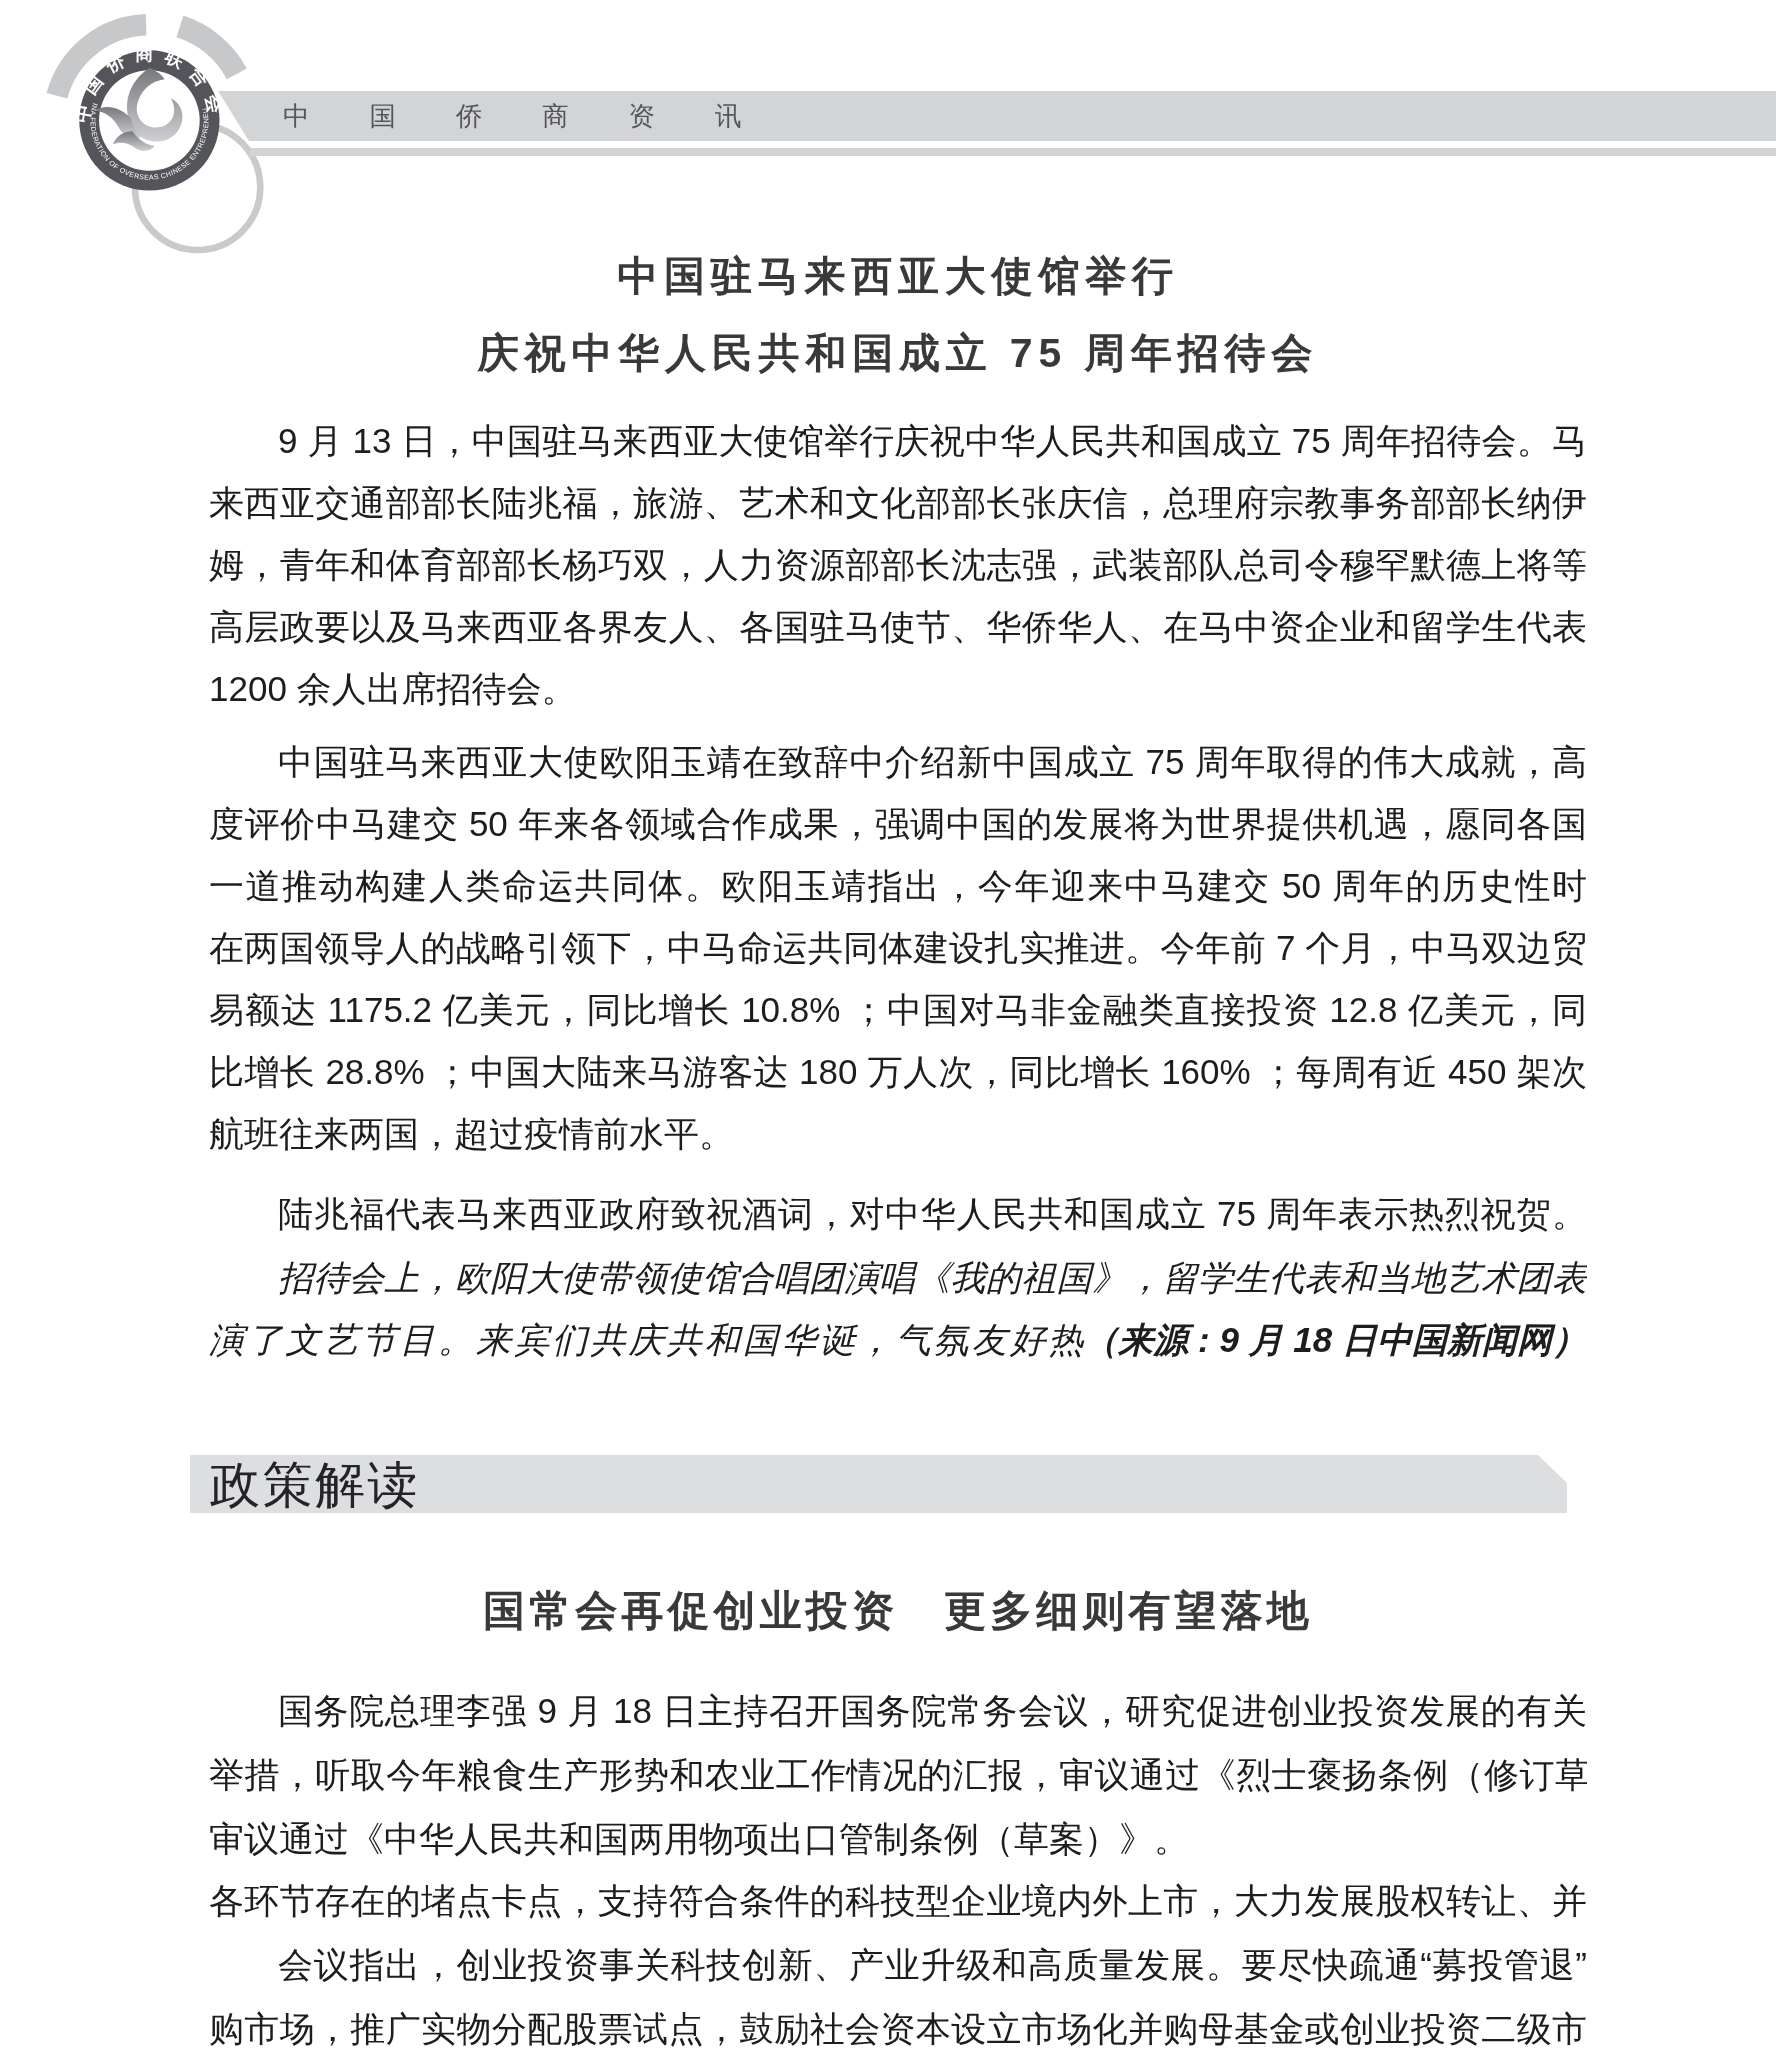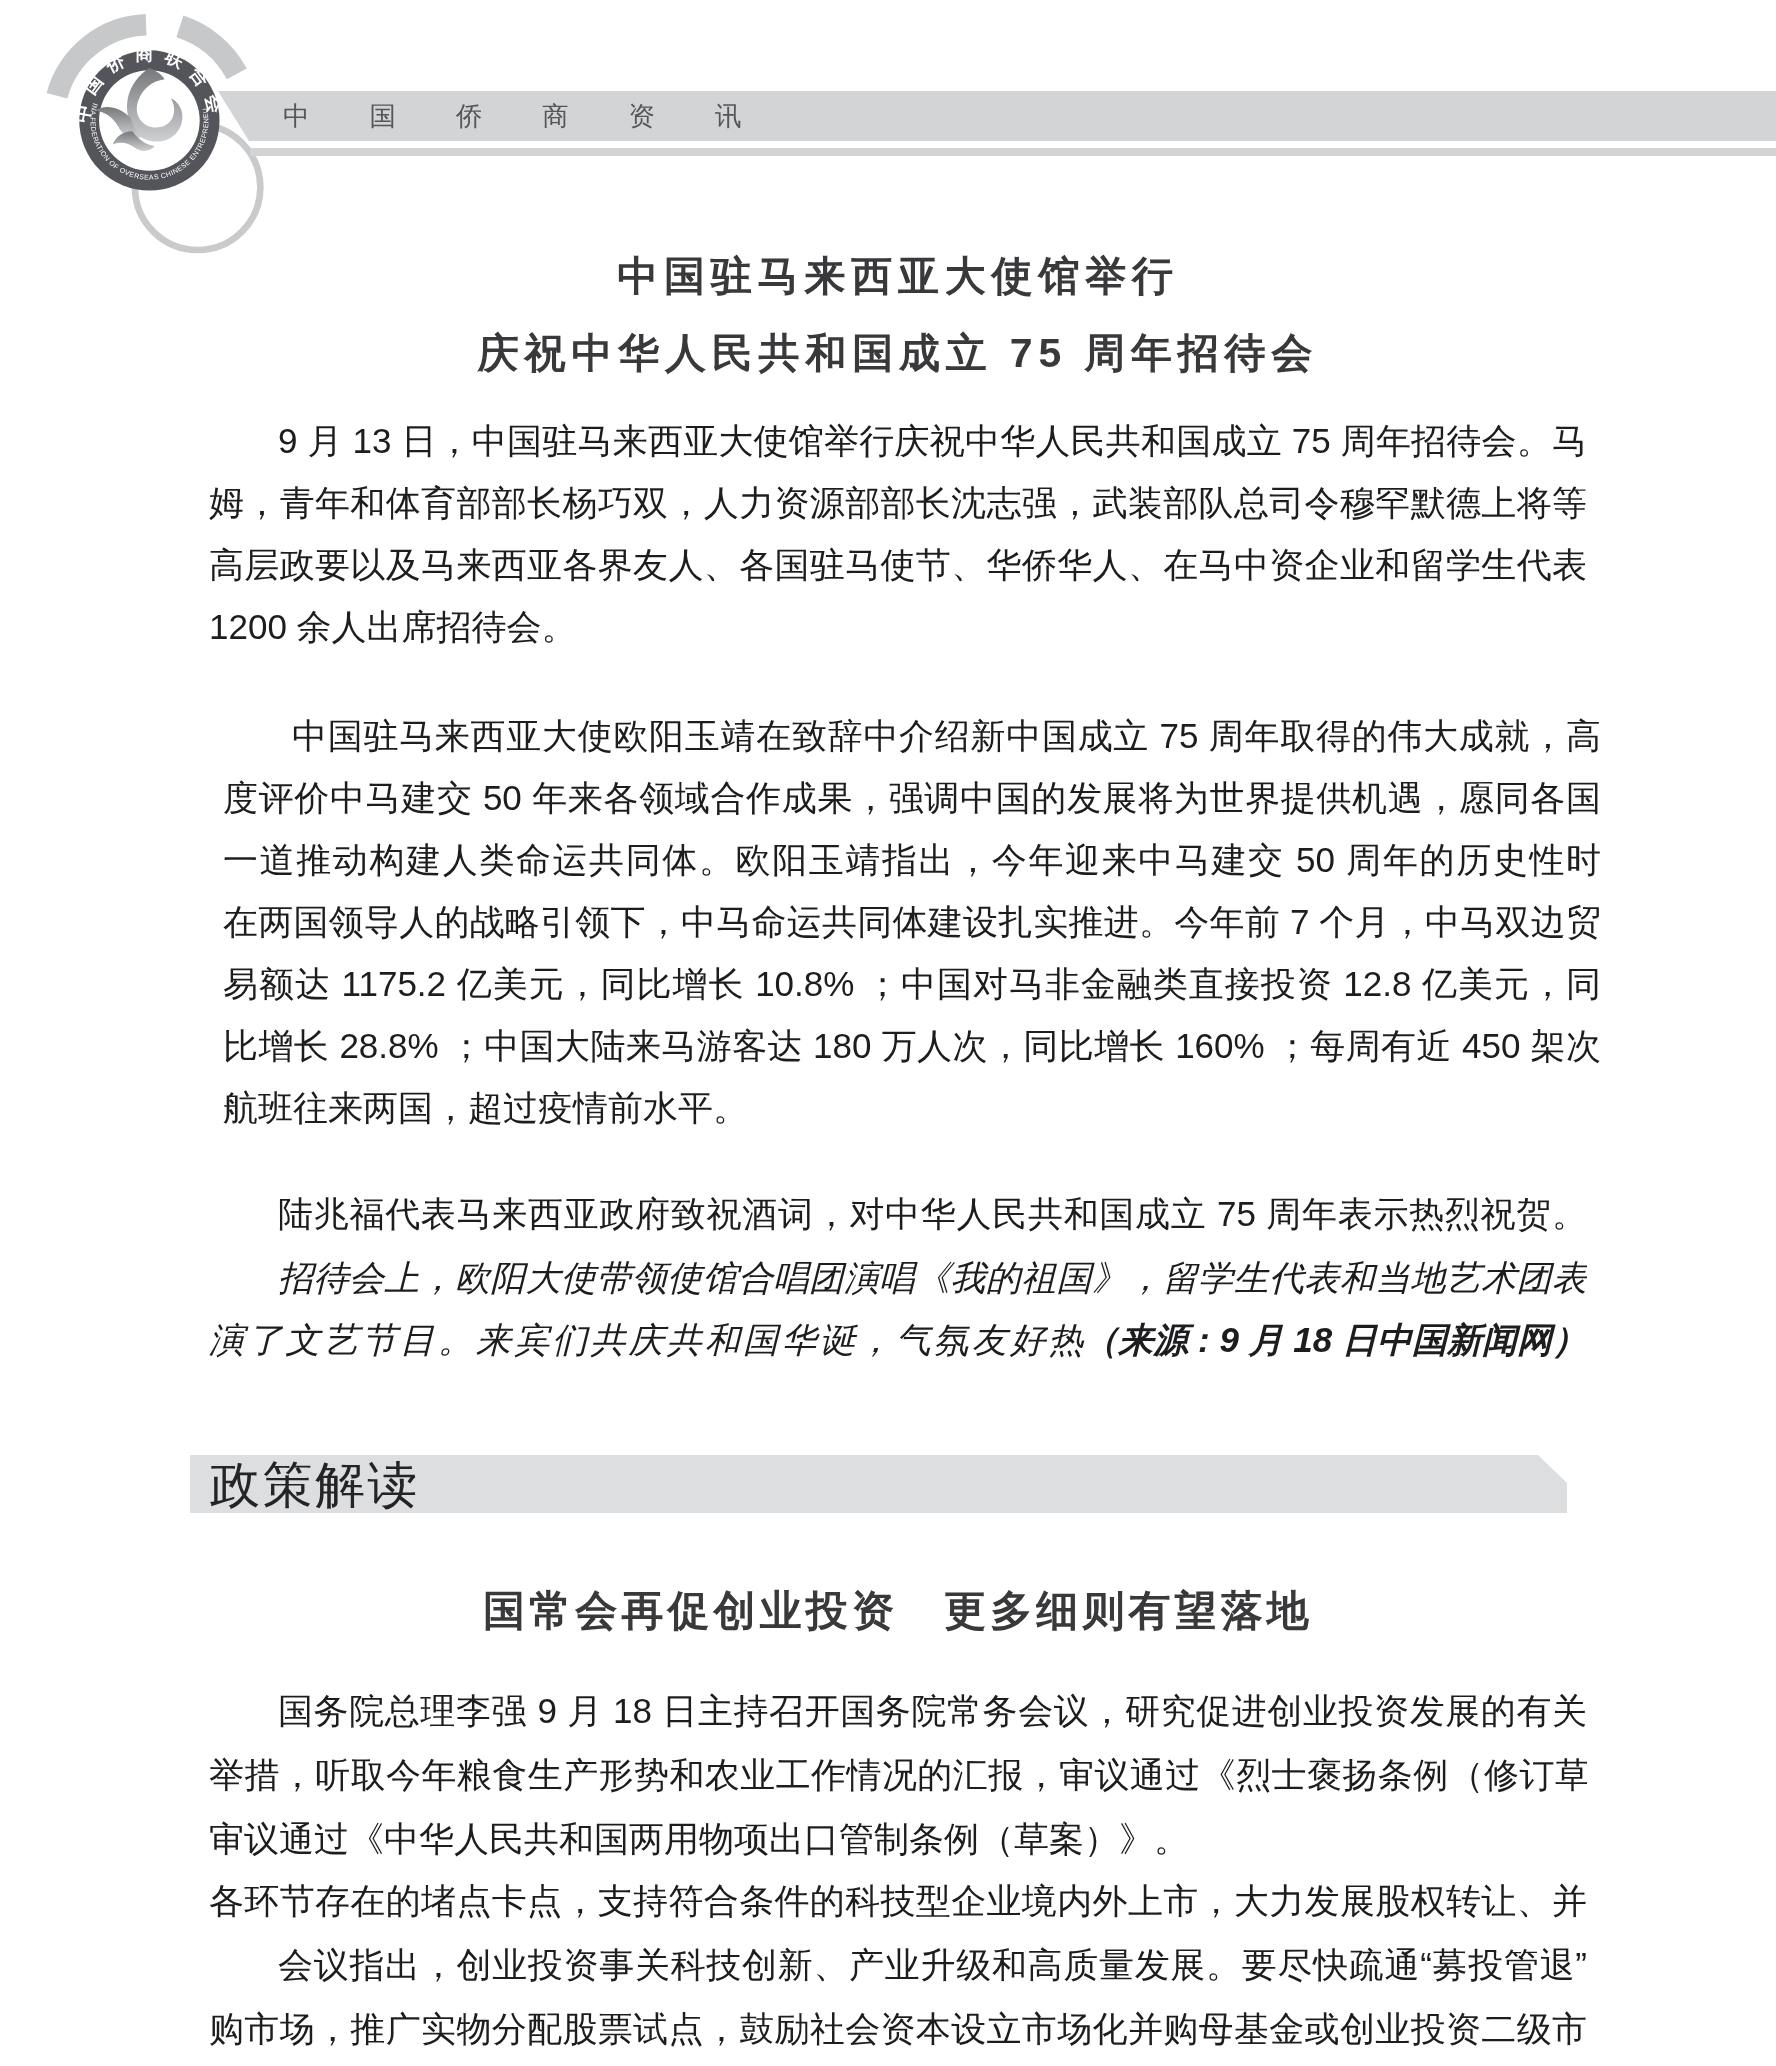--- a/index.html
+++ b/index.html
@@ -30,21 +30,21 @@
   .sq2{letter-spacing:-2.9px;}
   .flexline{display:flex;justify-content:space-between;text-align-last:left;}
   .flexline .src{font-weight:bold;white-space:nowrap;}
   
   .sec-banner{position:absolute;left:190px;top:1455px;width:1377px;height:58px;
     background:#dcdee0;clip-path:polygon(0 0,calc(100% - 29px) 0,100% 28px,100% 100%,0 100%);}
   .sec-label{position:absolute;left:210px;top:1457px;height:58px;line-height:56px;
     font-size:50px;letter-spacing:2.5px;color:#242426;
     font-family:"DejaVu Serif","Liberation Serif",serif;}
   
-  #a1p1{top:410px;} #a1p2{top:705px;margin-left:14px;} #a1p3{top:1183px;} #a1p4{top:1247px;font-style:italic;}
+  #a1p1{top:410px;} #a1p2{top:731px;} #a1p3{top:1183px;} #a1p4{top:1247px;font-style:italic;}
   #a2p1{top:1679px;} #a2p2{top:1869px;}
 </style>
 </head>
 <body>
 
 <svg class="logo" width="273" height="264" viewBox="0 0 660 640">
   <defs>
     <linearGradient id="g1" x1="0" y1="0" x2="0" y2="1">
       <stop offset="0" stop-color="#77787c"></stop>
       <stop offset="1" stop-color="#cfd0d2"></stop>
@@ -82,20 +82,21 @@
 
 <div class="band"></div>
 <div class="band-title">中国侨商资讯</div>
 <div class="stripe"></div>
 
 <div class="a-title" id="a1t1">中国驻马来西亚大使馆举行</div>
 <div class="a-title" id="a1t2">庆祝中华人民共和国成立 75 周年招待会</div>
 
 <div class="col" id="a1p1">
   <div class="line ind">9 月 13 日，中国驻马来西亚大使馆举行庆祝中华人民共和国成立 75 周年招待会。马</div>
+  <div class="line">来西亚交通部部长陆兆福，旅游、艺术和文化部部长张庆信，总理府宗教事务部部长纳伊</div>
   <div class="line">姆，青年和体育部部长杨巧双，人力资源部部长沈志强，武装部队总司令穆罕默德上将等</div>
   <div class="line">高层政要以及马来西亚各界友人、各国驻马使节、华侨华人、在马中资企业和留学生代表</div>
   <div class="line last">1200 余人出席招待会。</div>
 </div>
 
 <div class="col" id="a1p2">
   <div class="line ind">中国驻马来西亚大使欧阳玉靖在致辞中介绍新中国成立 75 周年取得的伟大成就，高</div>
   <div class="line">度评价中马建交 50 年来各领域合作成果，强调中国的发展将为世界提供机遇，愿同各国</div>
   <div class="line">一道推动构建人类命运共同体。欧阳玉靖指出，今年迎来中马建交 50 周年的历史性时刻。</div>
   <div class="line">在两国领导人的战略引领下，中马命运共同体建设扎实推进。今年前 7 个月，中马双边贸</div>

